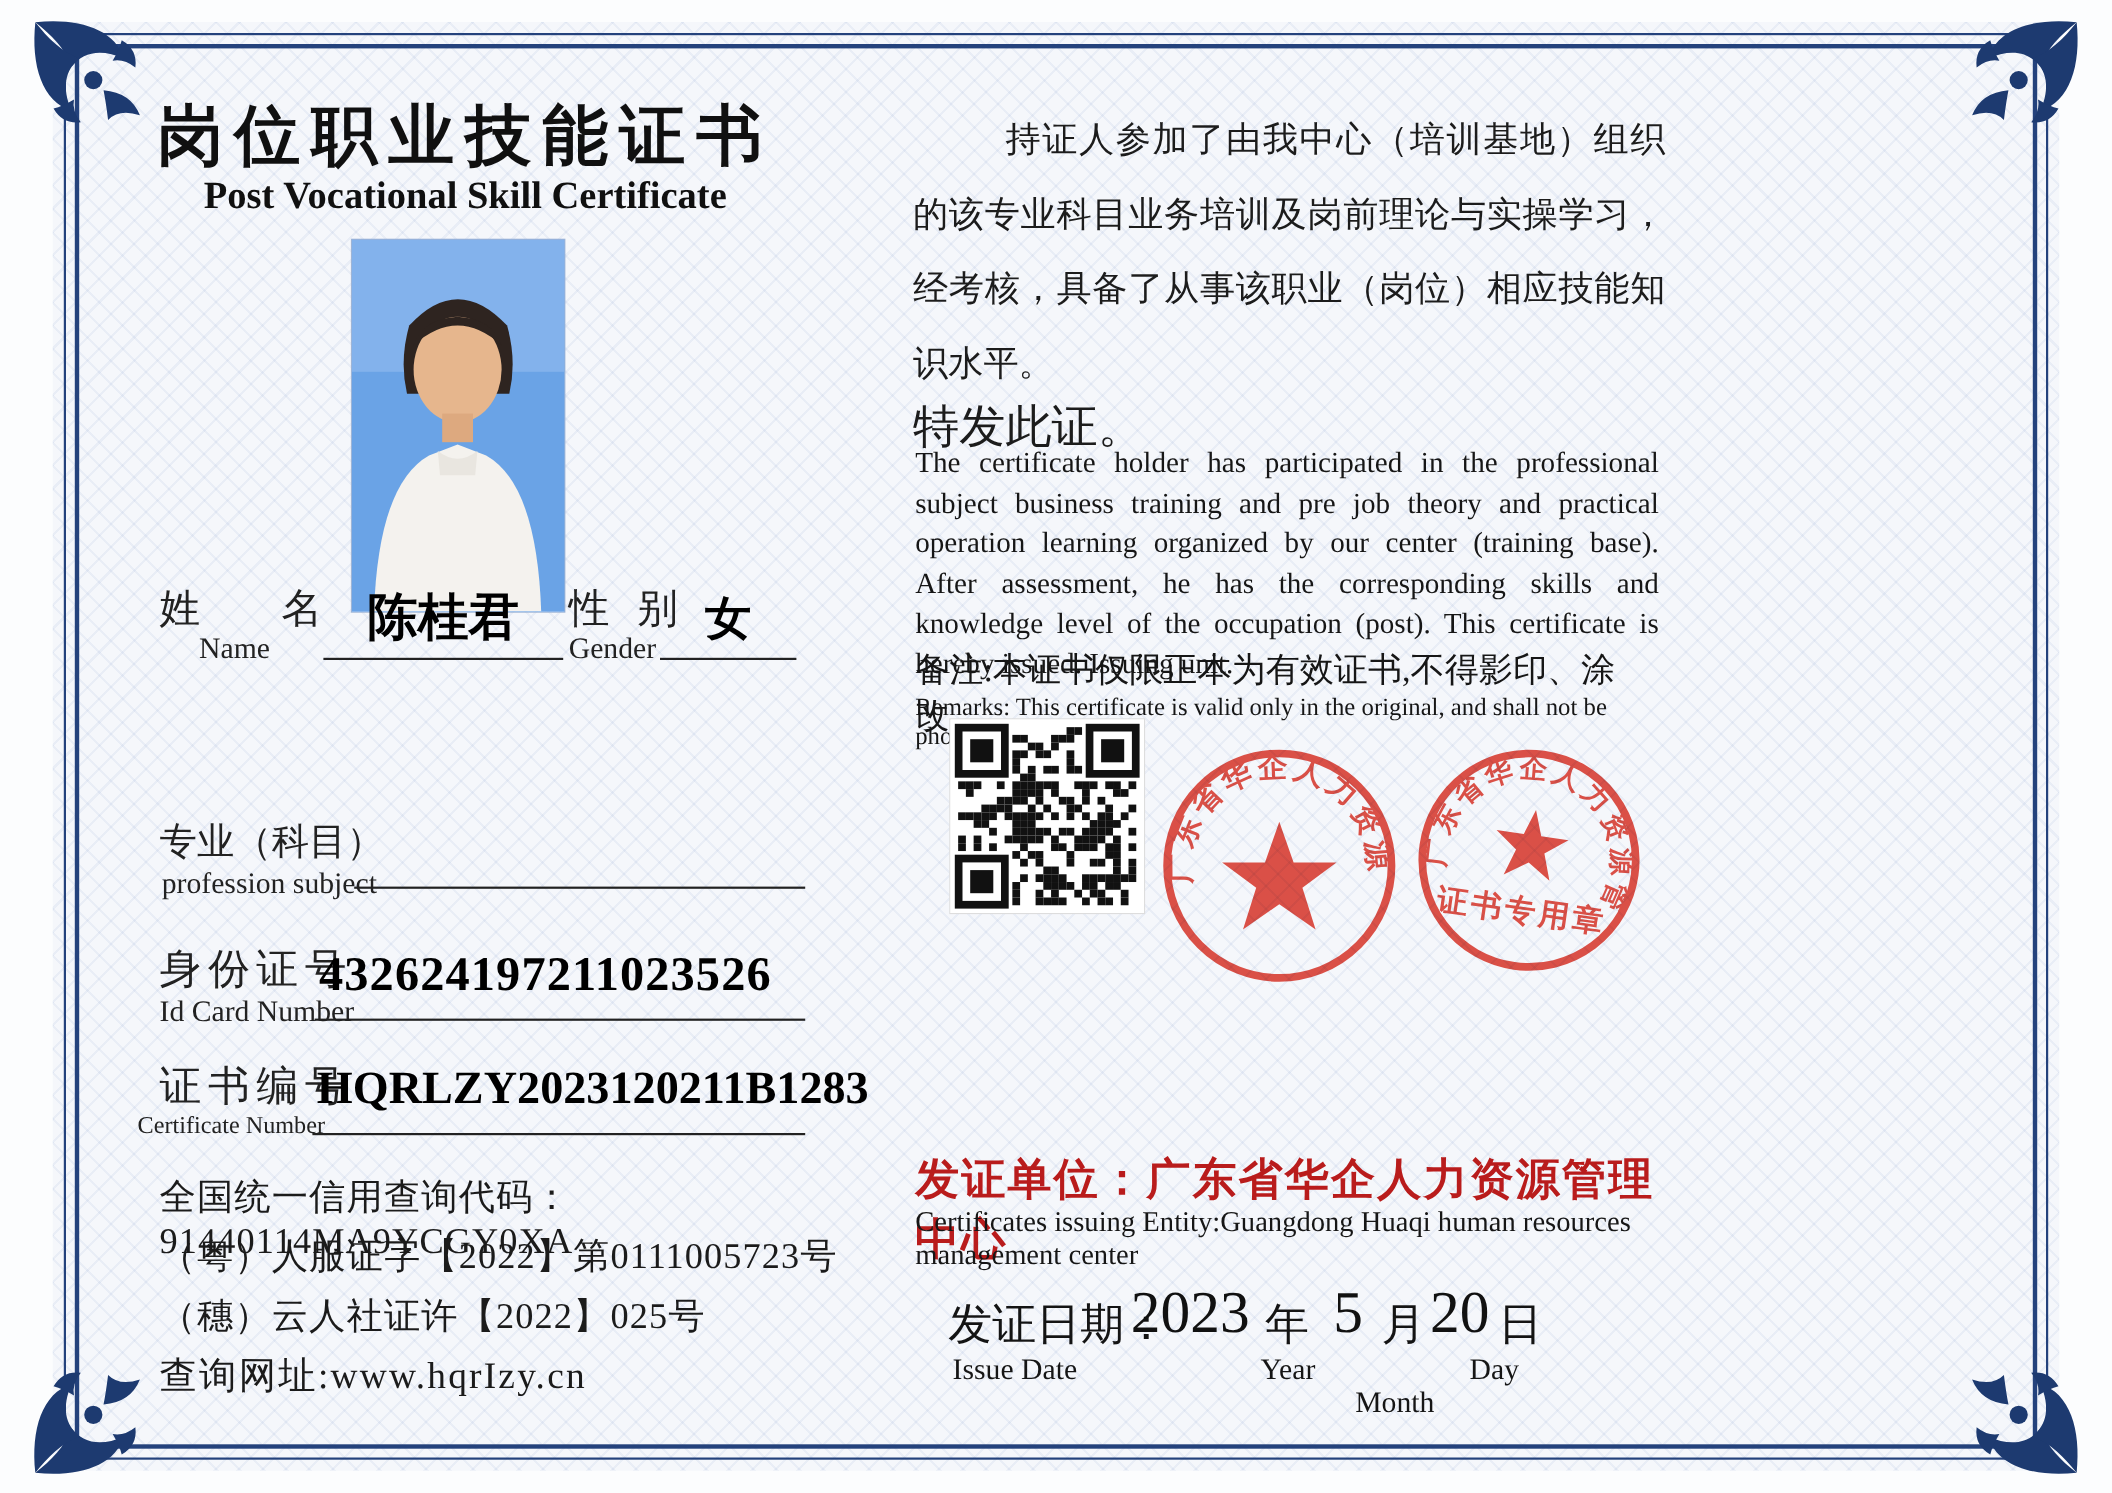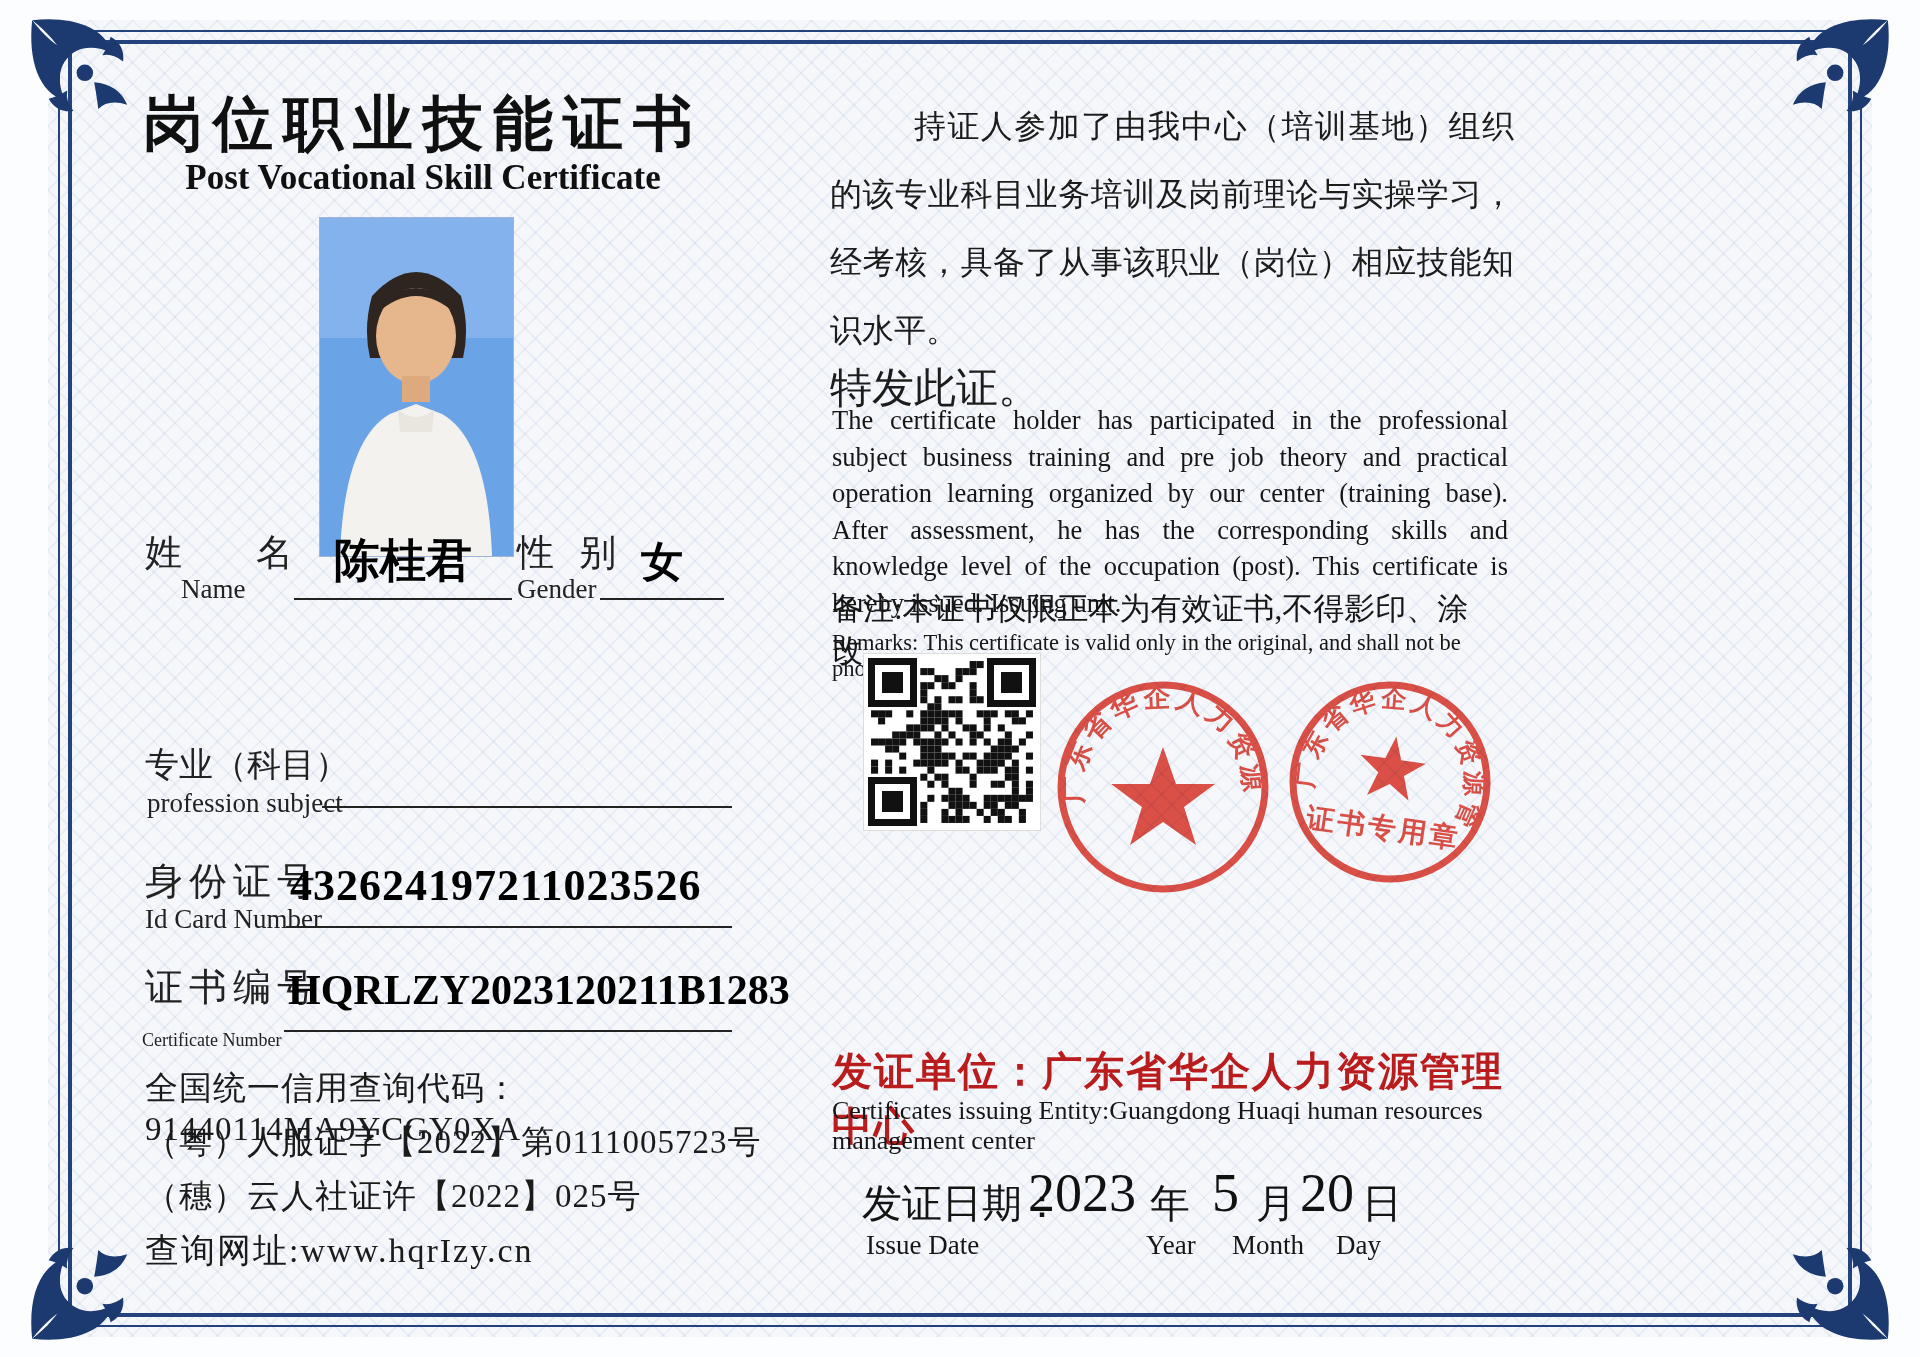--- a/index.html
+++ b/index.html
@@ -147,21 +147,21 @@
   <div class="abs field-label-zh zh" style="left:145px;top:742px;font-size:34px;">专业（科目）</div>
   <div class="abs field-label-en" style="left:147px;top:788px;">profession subject</div>
   <div class="abs underline" style="left:322px;top:806px;width:410px;"></div>
 
   <div class="abs field-label-zh zh" style="left:145px;top:856px;font-size:38px;letter-spacing:6px;">身份证号</div>
   <div class="abs field-label-en" style="left:145px;top:904px;">Id Card Number</div>
   <div class="abs field-value" style="left:290px;top:860px;font-size:44px;letter-spacing:1px;">432624197211023526</div>
   <div class="abs underline" style="left:286px;top:926px;width:446px;"></div>
 
   <div class="abs field-label-zh zh" style="left:145px;top:962px;font-size:38px;letter-spacing:6px;">证书编号</div>
-  <div class="abs field-label-en" style="left:142px;top:1010px;font-size:18px;margin-top:20px;">Certificate Number</div>
+  <div class="abs field-label-en" style="left:125px;top:1010px;font-size:22px;">Certificate Number</div>
   <div class="abs field-value" style="left:288px;top:966px;font-size:42px;">HQRLZY2023120211B1283</div>
   <div class="abs underline" style="left:284px;top:1030px;width:448px;"></div>
 
   <div class="abs foot-line zh" style="top:1066px;">全国统一信用查询代码：91440114MA9YCGY0XA</div>
   <div class="abs foot-line zh" style="top:1120px;">（粤）人服证字【2022】第0111005723号</div>
   <div class="abs foot-line zh" style="top:1174px;">（穗）云人社证许【2022】025号</div>
   <div class="abs foot-line zh" style="top:1228px;font-size:34px;letter-spacing:2px;">查询网址:www.hqrIzy.cn</div>
 
   <div class="abs para-zh zh">持证人参加了由我中心（培训基地）组织的该专业科目业务培训及岗前理论与实操学习，经考核，具备了从事该职业（岗位）相应技能知识水平。</div>
   <div class="abs para-close zh">特发此证。</div>
@@ -403,16 +403,16 @@
   <div class="abs date-zh zh" style="left:862px;top:1176px;">发证日期：</div>
   <div class="abs date-num" style="left:1028px;top:1162px;">2023</div>
   <div class="abs date-zh zh" style="left:1150px;top:1176px;">年</div>
   <div class="abs date-num" style="left:1212px;top:1162px;">5</div>
   <div class="abs date-zh zh" style="left:1256px;top:1176px;">月</div>
   <div class="abs date-num" style="left:1300px;top:1162px;">20</div>
   <div class="abs date-zh zh" style="left:1362px;top:1176px;">日</div>
 
   <div class="abs date-sub" style="left:866px;top:1230px;">Issue Date</div>
   <div class="abs date-sub" style="left:1146px;top:1230px;">Year</div>
-  <div class="abs date-sub" style="left:1232px;top:1230px;">Month</div>
+  <div class="abs date-sub" style="left:1232px;top:1260px;">Month</div>
   <div class="abs date-sub" style="left:1336px;top:1230px;">Day</div>
 
 </div>
 
 </body></html>

